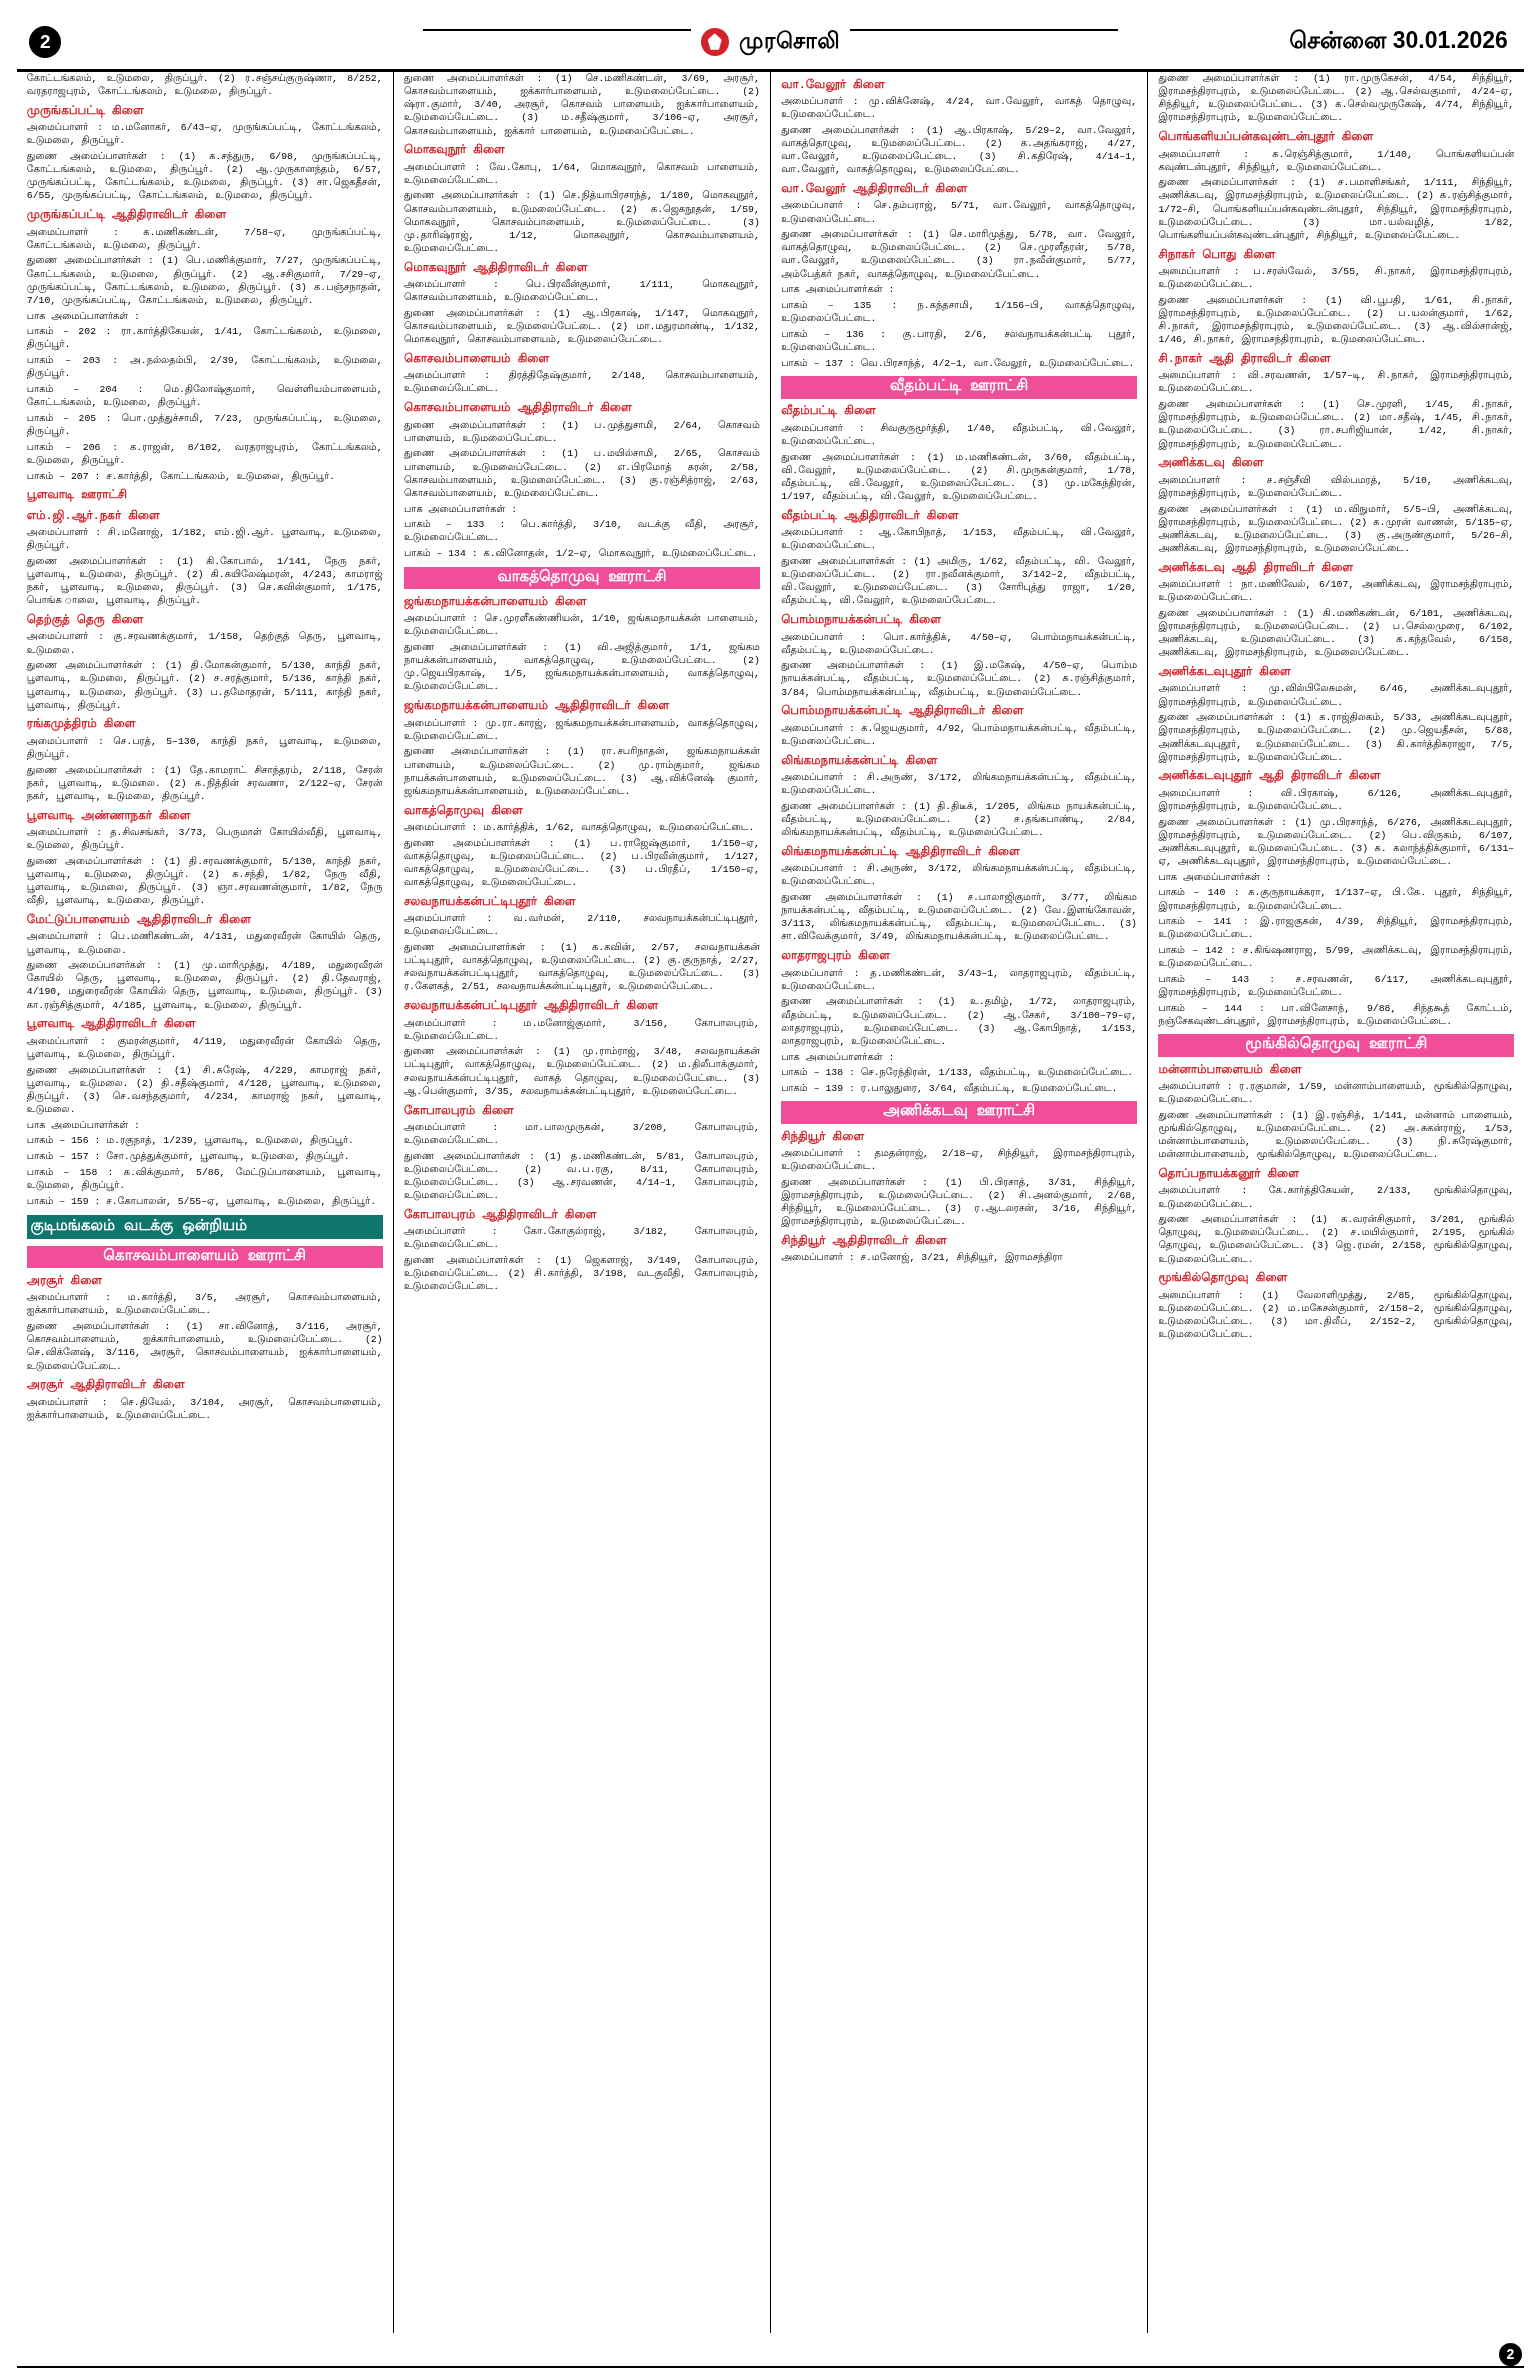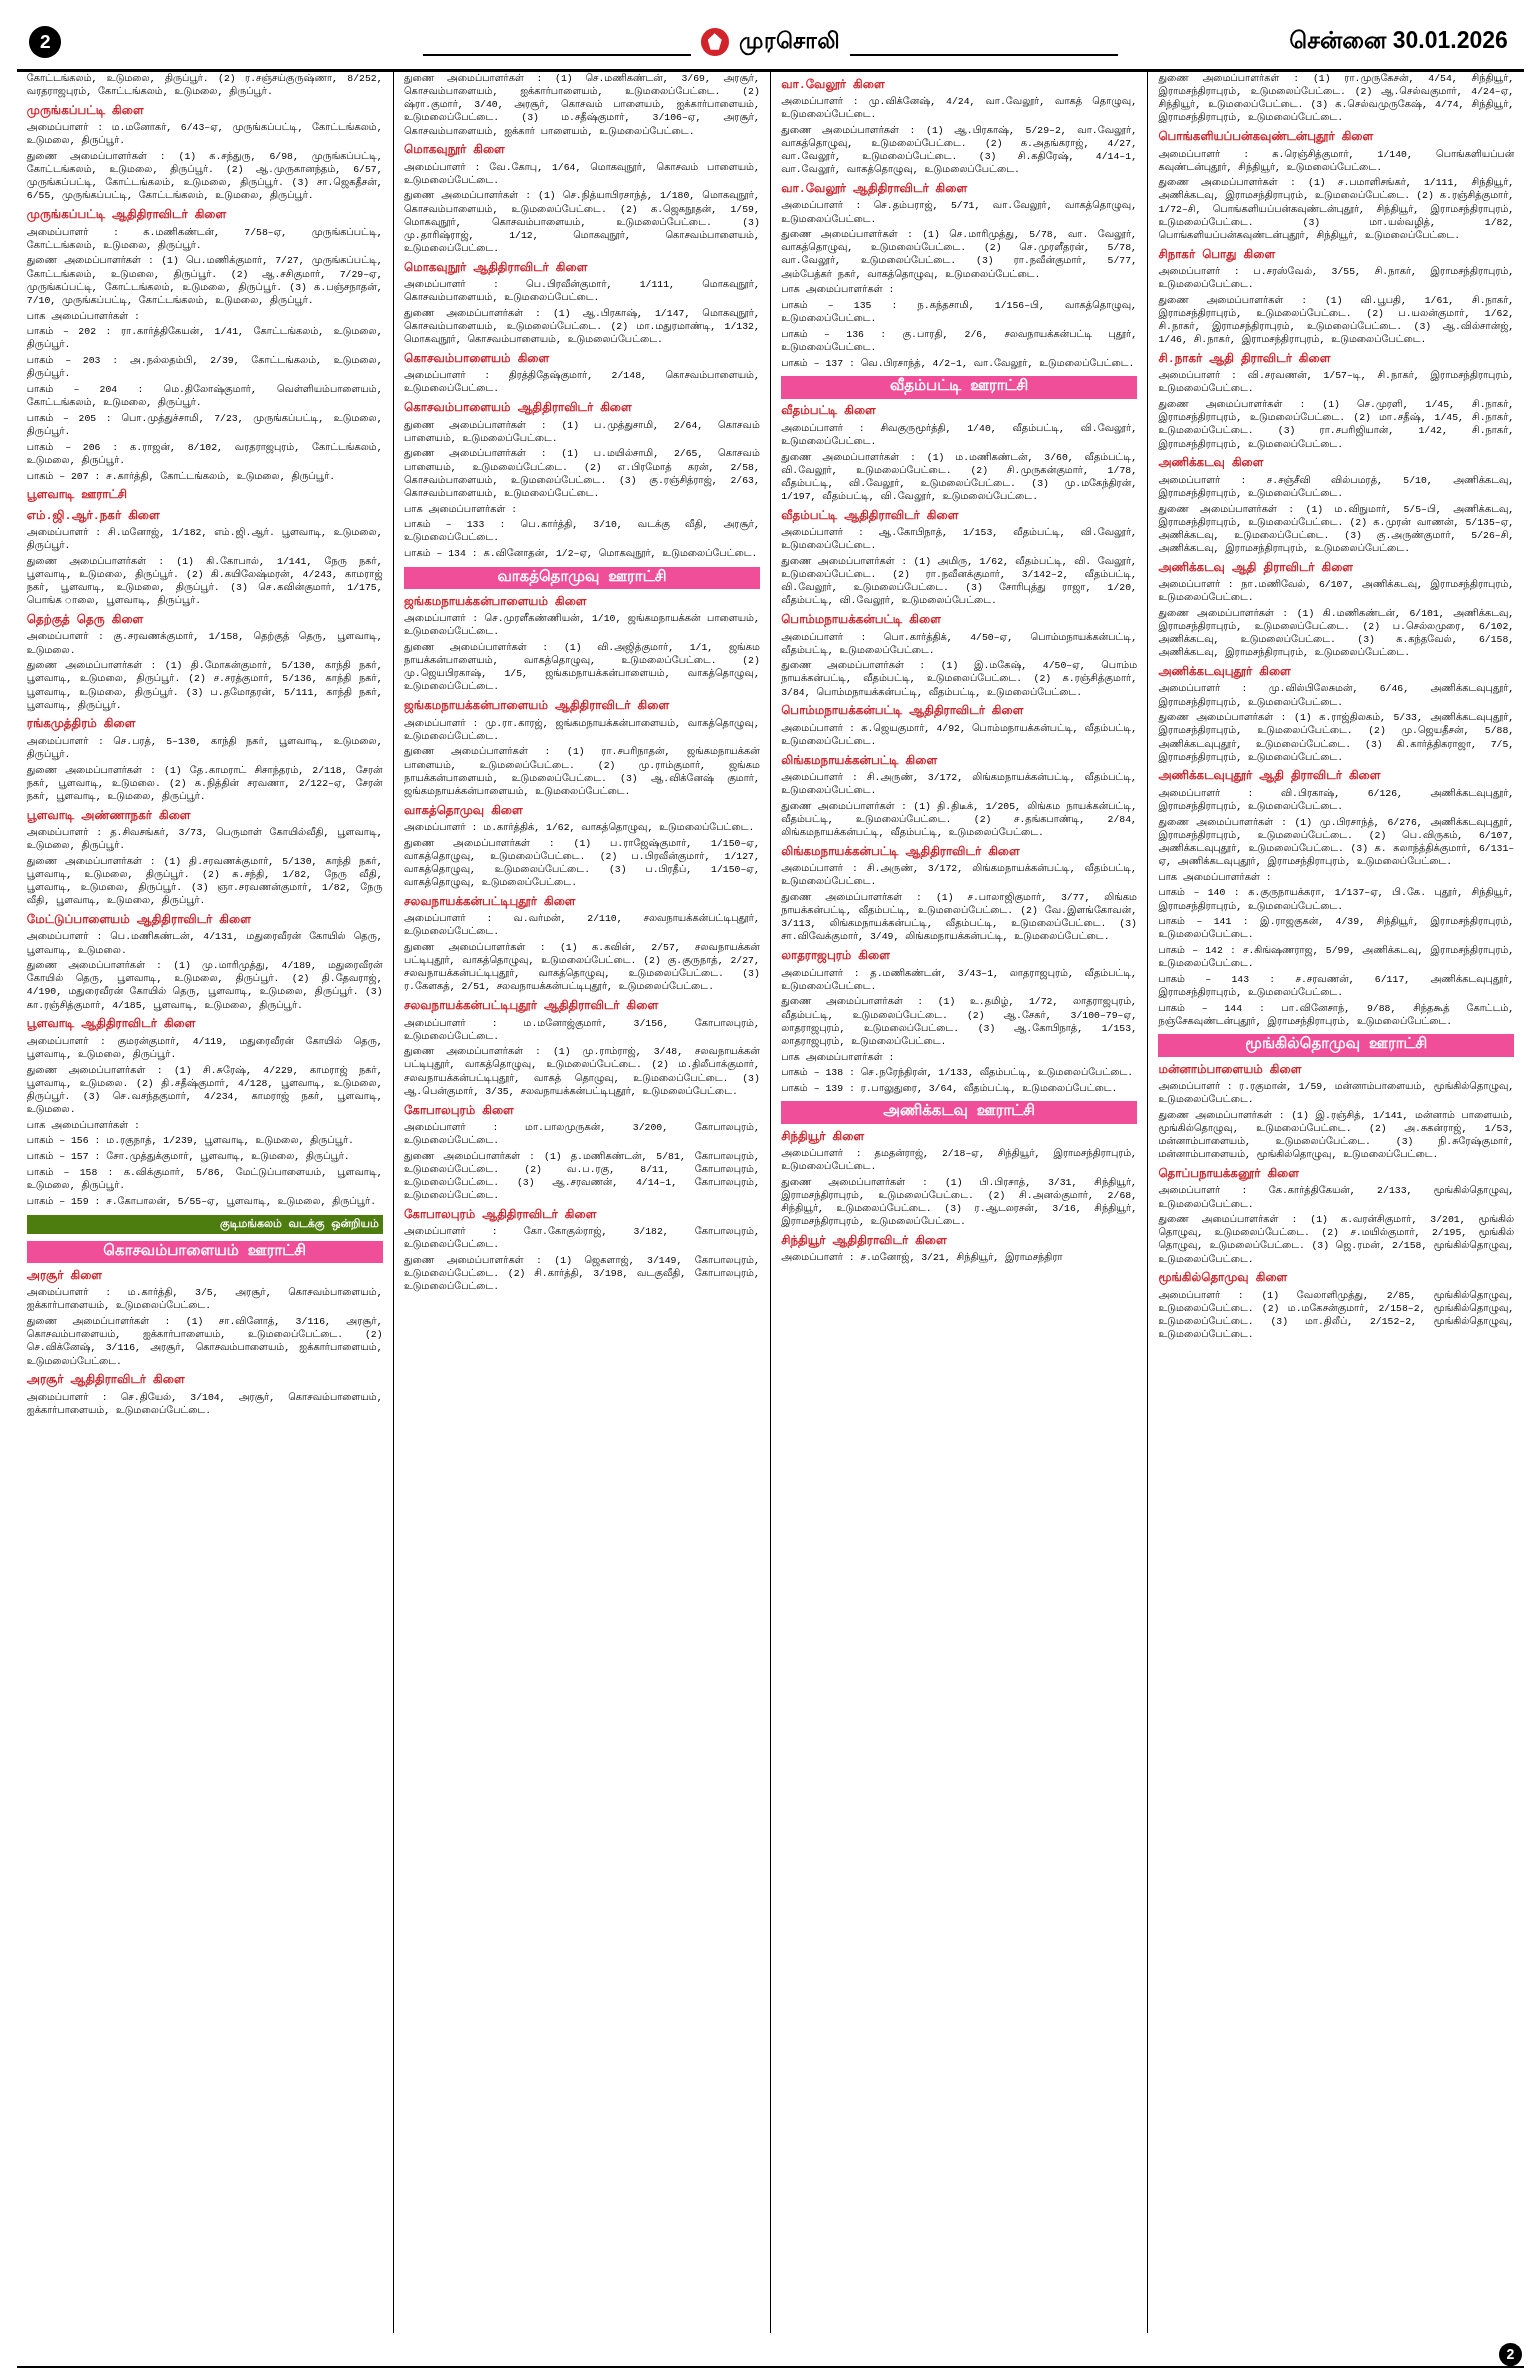--- a/index.html
+++ b/index.html
@@ -40,21 +40,21 @@
     background: #000;
     color: #fff;
     font-size: 19px;
     font-weight: bold;
     display: flex;
     align-items: center;
     justify-content: center;
   }
   .masthead-center {
     display: flex;
-    align-items: flex-end;
+    align-items: flex-start;
     gap: 10.2px;
   }
   .rule-left, .rule-right {
     height: 0;
     border-top: 1.9px solid #000;
     border-bottom: 1.9px solid #000;
     width: 268px;
     margin-top: 1.3px;
   }
   .logo-mark {
@@ -116,25 +116,25 @@
     color: #ffffff;
     font-weight: bold;
     font-size: 15px;
     text-align: center;
     margin: 6.4px auto 3.2px auto;
     padding: 1.9px 3.8px;
     display: block;
     line-height: 1.25;
   }
   .hdr-black {
-    background: #4d7c0f;
+    background: #0f766e;
     color: #ffffff;
     font-weight: bold;
-    font-size: 11px;
-    text-align: right;
+    font-size: 15px;
+    text-align: left;
     margin: 7.7px auto 3.2px auto;
     padding: 2.6px 3.8px;
     display: block;
     line-height: 1.25;
   }
   p.t {
     font-size: 9.8px;
     line-height: 1.34;
     margin: 0 0 2.6px 0;
     text-align: justify;

